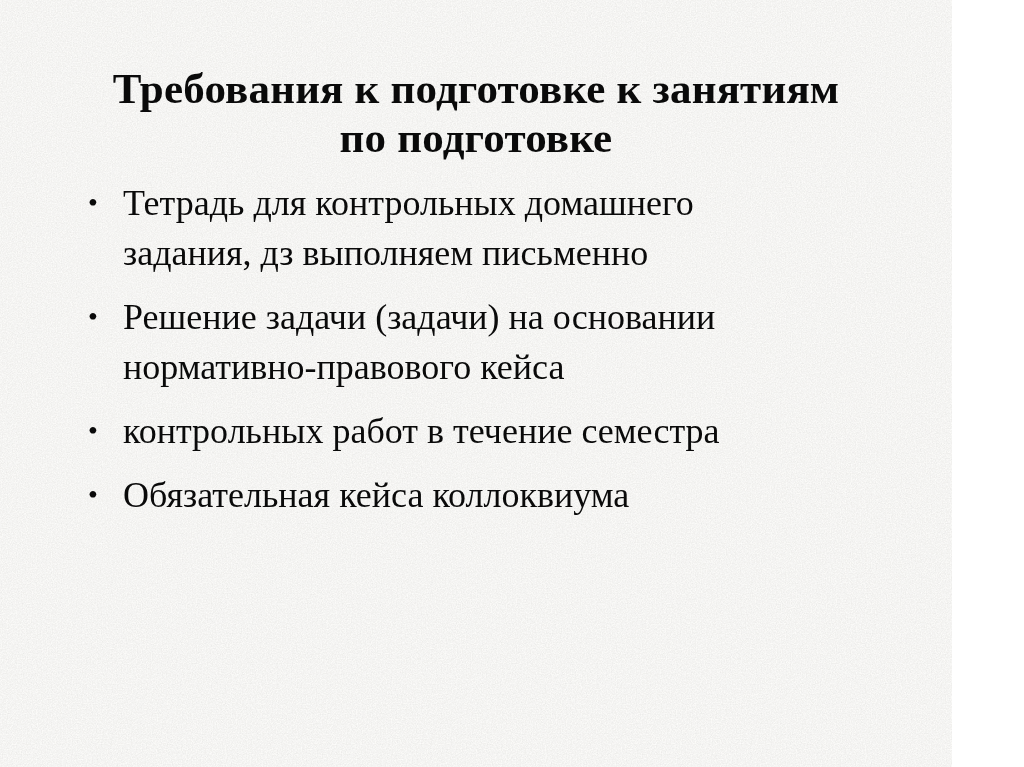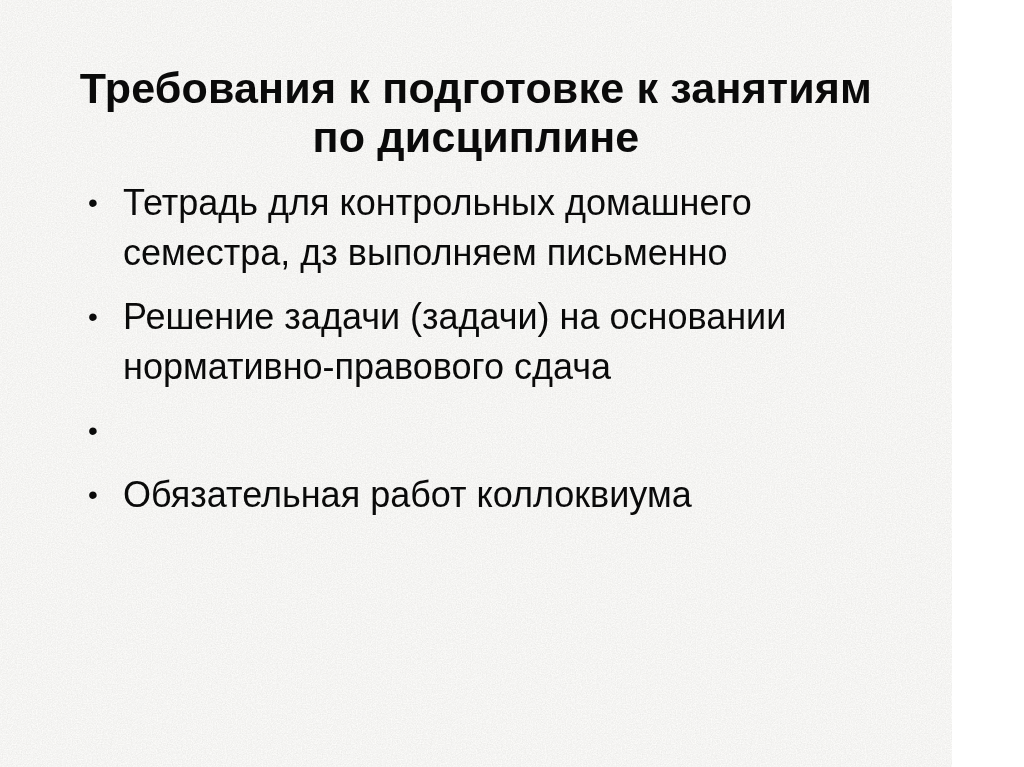--- a/index.html
+++ b/index.html
@@ -7,21 +7,21 @@
     padding: 0;
     background: #ffffff;
   }
   .slide {
     position: relative;
     width: 952px;
     height: 767px;
     overflow: hidden;
     background: #a21caf;
     border-bottom: 1px solid #bdbdb9;
-    font-family: Liberation Sans, sans-serif;
+    font-family: Liberation Serif, serif;
   }
   .grain {
     position: absolute;
     inset: 0;
     display: block;
     pointer-events: none;
   }
   .content {
     position: absolute;
     inset: 0;
@@ -90,50 +90,51 @@
       </feComponentTransfer>
     </filter>
     <rect width="1024" height="767" fill="#e9e8e4"></rect>
     <rect width="1024" height="767" filter="url(#paperNoise)" opacity="0.9"></rect>
   </svg>
 
   <div class="content">
 
     <h1 class="title">
       <span class="title-line">Требования к подготовке к занятиям</span>
-      <span class="title-line">по дисциплине</span>
+      <span class="title-line">по подготовке</span>
     </h1>
 
     <ul class="bullets">
 
       <li class="bullet-item">
         <span class="marker">•</span>
         <span class="bullet-text">
           <span class="bullet-line">Тетрадь для контрольных домашнего</span>
-          <span class="bullet-line">семестра, дз выполняем письменно</span>
+          <span class="bullet-line">задания, дз выполняем письменно</span>
         </span>
       </li>
 
       <li class="bullet-item">
         <span class="marker">•</span>
         <span class="bullet-text">
           <span class="bullet-line">Решение задачи (задачи) на основании</span>
-          <span class="bullet-line">нормативно-правового сдача</span>
+          <span class="bullet-line">нормативно-правового кейса</span>
         </span>
       </li>
 
       <li class="bullet-item">
         <span class="marker">•</span>
         <span class="bullet-text">
+          <span class="bullet-line">контрольных работ в течение семестра</span>
         </span>
       </li>
 
       <li class="bullet-item">
         <span class="marker">•</span>
         <span class="bullet-text">
-          <span class="bullet-line">Обязательная работ коллоквиума</span>
+          <span class="bullet-line">Обязательная кейса коллоквиума</span>
         </span>
       </li>
 
     </ul>
 
   </div>
 </div>
 
 </body></html>

